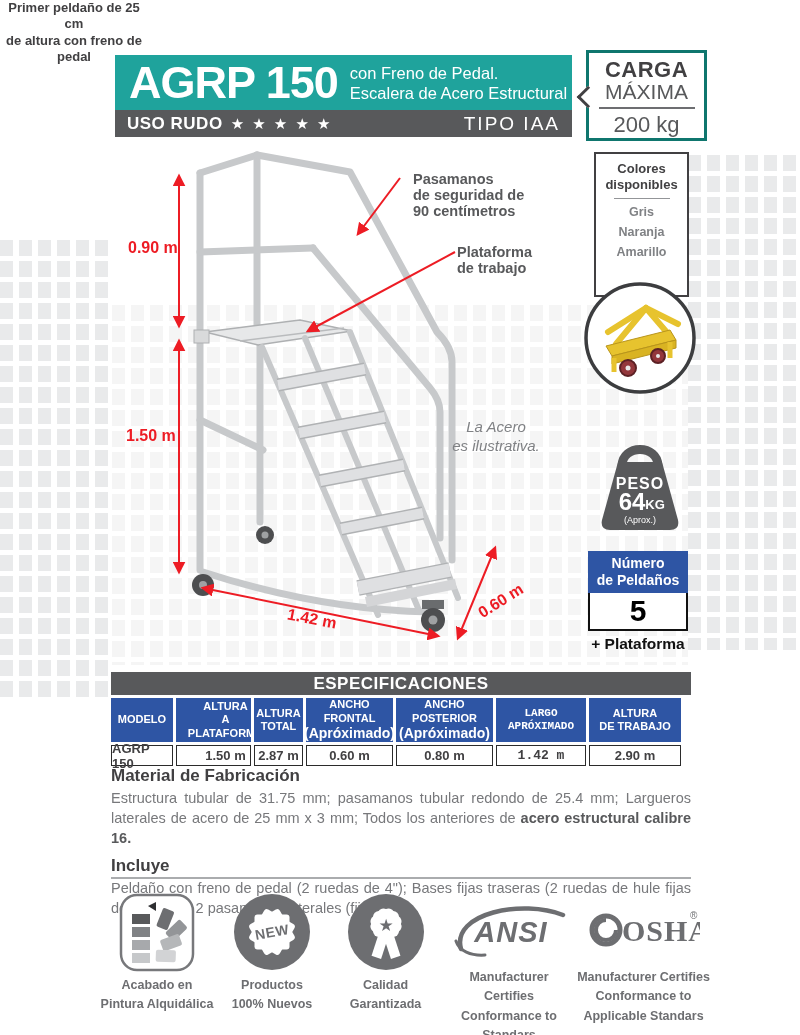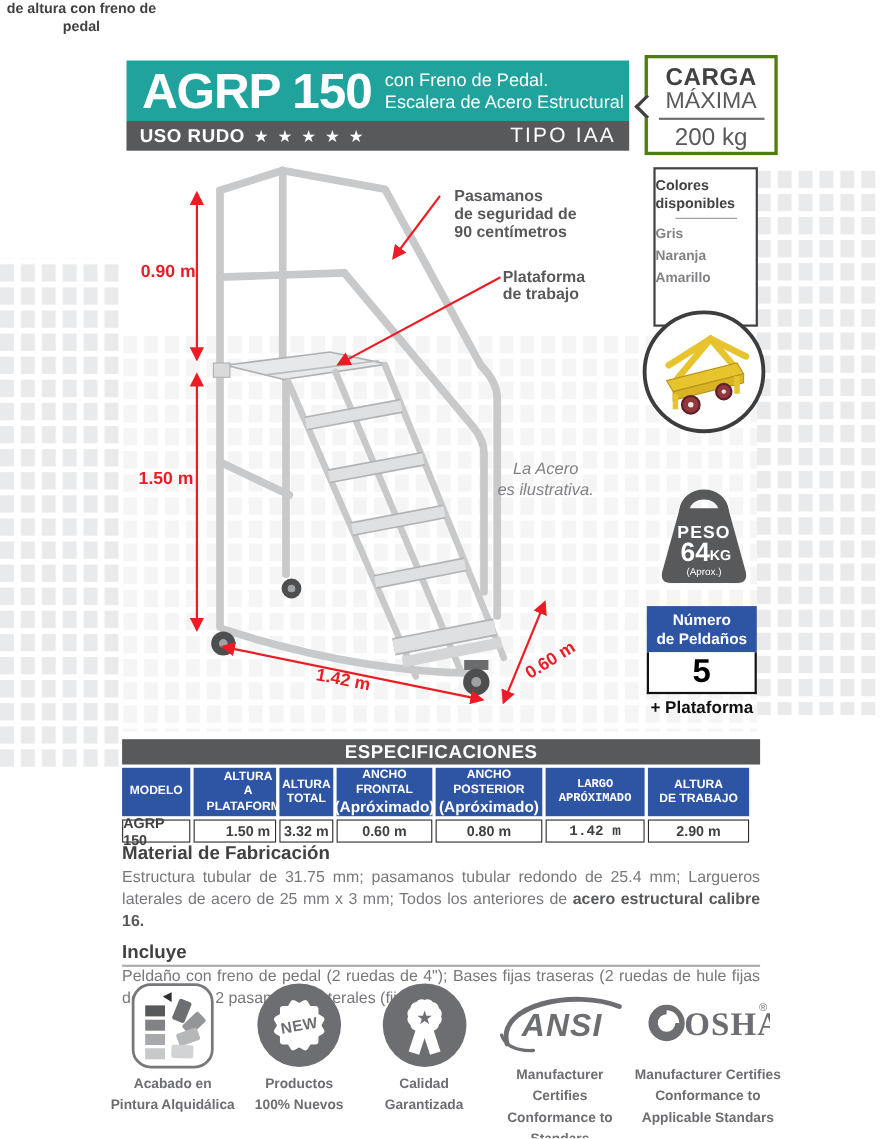--- a/index.html
+++ b/index.html
@@ -12,32 +12,32 @@
                      linear-gradient(90deg,#e9eaeb 0 13px,transparent 13px);
     background-size:100% 21px,19px 100%;}
   
   .teal-bar{left:115px;top:55px;width:457px;height:55px;background:#1fa39c;display:flex;align-items:center;}
   .model-name{font-size:45px;font-weight:bold;color:#fff;letter-spacing:-1px;padding-left:14px;line-height:1;}
   .subtitle{color:#fff;font-size:16.5px;line-height:1.18;padding-left:12px;padding-top:2px;}
   .gray-bar{left:115px;top:110px;width:457px;height:27px;background:#58595b;display:flex;align-items:center;justify-content:space-between;padding:0 12px;box-sizing:border-box;}
   .uso{color:#fff;font-weight:bold;font-size:17px;letter-spacing:.5px;}
   .stars{color:#fff;font-size:15px;letter-spacing:2px;margin-left:8px;}
   .tipo{color:#fff;font-size:19px;letter-spacing:2px;font-weight:normal;}
-  .carga-box{left:586px;top:50px;width:121px;height:91px;background:#fff;border:3px solid #4d7c0f;box-sizing:border-box;text-align:center;}
+  .carga-box{left:586px;top:50px;width:121px;height:91px;background:#fff;border:3px solid #0f766e;box-sizing:border-box;text-align:center;}
   .carga-notch{left:-9px;top:36px;width:13px;height:13px;background:#fff;border-left:3px solid #414042;border-bottom:3px solid #414042;transform:rotate(45deg);position:absolute;}
   .carga-t1{font-size:22px;font-weight:bold;color:#414042;letter-spacing:.5px;margin-top:6px;line-height:1;}
   .carga-t2{font-size:21px;color:#58595b;line-height:1.05;}
   .carga-div{width:96px;height:2px;background:#6d6e71;margin:4px auto 3px;}
   .carga-v{font-size:22px;color:#58595b;}
   
   .anno{position:absolute;font-weight:bold;color:#58595b;font-size:14.5px;line-height:1.1;}
   .dim{position:absolute;color:#ed1c24;font-weight:bold;font-size:16px;}
   .disclaimer{position:absolute;left:438px;top:418px;width:116px;text-align:center;font-style:italic;color:#808285;font-size:15px;line-height:1.25;}
   
-  .colores-box{left:594px;top:152px;width:95px;height:145px;border:2.5px solid #414042;background:#fff;box-sizing:border-box;text-align:left;}
+  .colores-box{left:594px;top:152px;width:95px;height:145px;border:2.5px solid #414042;background:#fff;box-sizing:border-box;text-align:center;}
   .col-title{font-size:13px;font-weight:bold;color:#414042;line-height:1.25;margin-top:7px;}
   .col-div{width:56px;height:1px;background:#939598;margin:4px auto 2px;}
   .col-opt{font-size:12.5px;color:#808285;margin-top:6px;font-weight:bold;}
   .caption{left:566px;top:396px;width:148px;text-align:center;font-weight:bold;color:#414042;font-size:13px;line-height:1.25;}
   .steps-box{left:588px;top:551px;width:100px;text-align:center;}
   .steps-head{background:#2e55a4;color:#fff;font-weight:bold;font-size:14px;line-height:1.2;padding:4px 0;}
   .steps-num{border:2.5px solid #111;border-top:none;background:#fff;font-size:30px;font-weight:bold;color:#000;height:36px;line-height:36px;}
   .steps-extra{font-size:15.5px;font-weight:bold;color:#111;margin-top:4px;}
   
   .specs{left:111px;top:672px;width:580px;}
@@ -198,20 +198,21 @@
       <polygon points="24,66 88,50 94,60 30,76" fill="#e7c32e" stroke="#b8941c"></polygon>
       <polygon points="30,76 94,60 94,68 30,84" fill="#d9b322" stroke="#b8941c"></polygon>
       <path d="M32,78 V92 M88,62 V78" stroke="#e7c32e" stroke-width="5" fill="none"></path>
       <circle cx="46" cy="88" r="8" fill="#93373c" stroke="#5c2125" stroke-width="2"></circle>
         <circle cx="46" cy="88" r="2.5" fill="#e8e8e8"></circle>
       <circle cx="76" cy="76" r="7" fill="#93373c" stroke="#5c2125" stroke-width="2"></circle>
         <circle cx="76" cy="76" r="2" fill="#e8e8e8"></circle>
     </g>
   </svg>
   <div class="caption">
+    <div>Primer peldaño de 25 cm</div>
     <div>de altura con freno de pedal</div>
   </div>
 
   <svg class="abs" style="left:586px;top:436px;" width="108" height="100" viewBox="0 0 108 100">
     <path d="M36,30 C36,8 72,8 72,30" stroke="#58595b" stroke-width="9" fill="none"></path>
     <path d="M32,26 h44 l16,58 q2,10 -8,10 h-60 q-10,0 -8,-10 z" fill="#58595b"></path>
     <text x="54" y="53" text-anchor="middle" fill="#fff" font-size="16" font-weight="bold" letter-spacing="1">PESO</text>
     <text x="46" y="74" text-anchor="middle" fill="#fff" font-size="24" font-weight="bold">64</text>
     <text x="69" y="73" text-anchor="middle" fill="#fff" font-size="13" font-weight="bold">KG</text>
     <text x="54" y="87" text-anchor="middle" fill="#fff" font-size="9">(Aprox.)</text>
@@ -255,21 +256,21 @@
           <span>APRÓXIMADO</span>
         </div>
       <div class="h-cell w6">
           <span>ALTURA</span>
           <span>DE TRABAJO</span>
         </div>
     </div>
     <div class="v-row">
       <div class="v-cell w0">AGRP 150</div>
       <div class="v-cell w1">1.50 m</div>
-      <div class="v-cell w2">3.32 m</div>
+      <div class="v-cell w2">2.87 m</div>
       <div class="v-cell w3">0.60 m</div>
       <div class="v-cell w4">0.80 m</div>
       <div class="v-cell w5">1.42 m</div>
       <div class="v-cell w6">2.90 m</div>
     </div>
   </div>
 
   <div class="abs details">
     <p class="d-head">Material de Fabricación</p>
     <p class="d-par"><span>Estructura tubular de 31.75 mm; pasamanos tubular redondo de 25.4 mm; Largueros laterales de acero de 25 mm x 3 mm; Todos los anteriores de </span><span class="d-bold">acero estructural calibre 16.</span></p>

